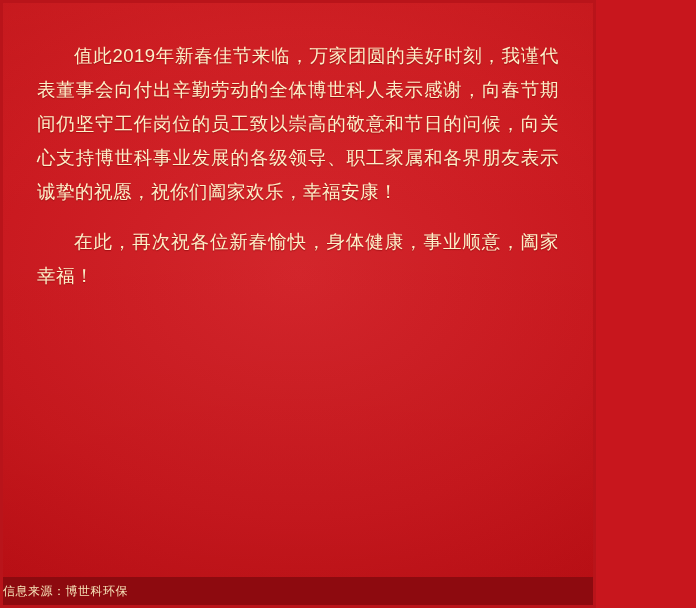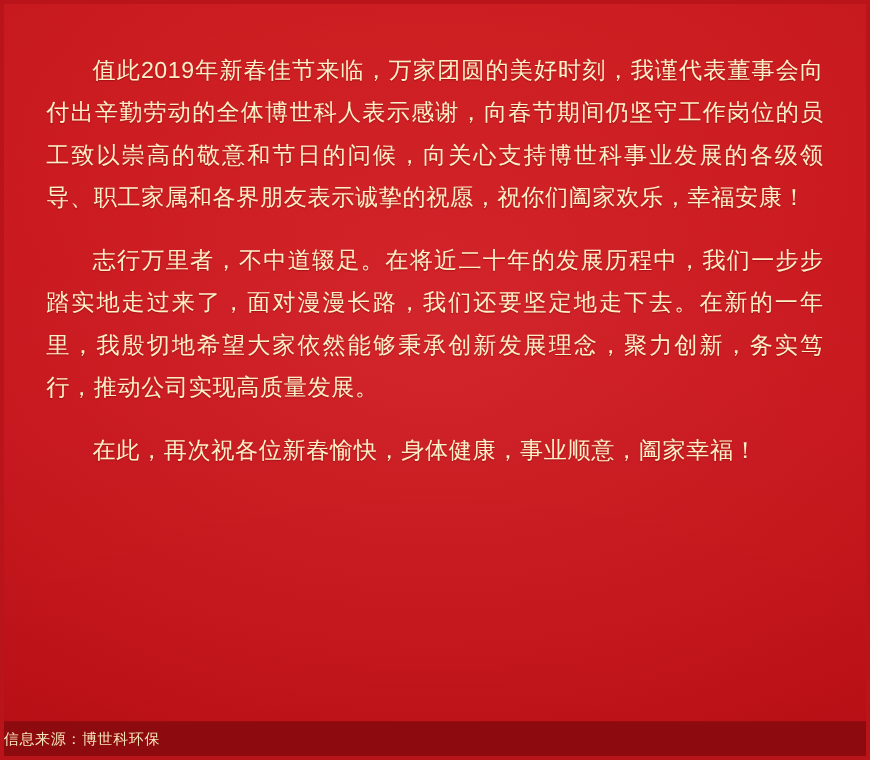--- a/index.html
+++ b/index.html
@@ -8,21 +8,21 @@
   }
   body {
     width: 696px;
     height: 608px;
     font-family: "Liberation Sans", sans-serif;
     background: #c8161d;
     overflow: hidden;
   }
   .page {
     position: relative;
-    width: 696px;
+    width: 596px;
     height: 608px;
     box-sizing: border-box;
     background:
       radial-gradient(ellipse 120% 90% at 50% 45%, #d4262c 0%, #c9191f 45%, #bc0f15 75%, #b00a10 100%);
     border: 3px solid #b9141a;
     overflow: hidden;
   }
   
   .page::before {
     content: "";
@@ -70,21 +70,20 @@
     letter-spacing: 0.5px;
   }
 </style>
 </head>
 <body>
 
 <div class="page">
 
   <div class="letter">
     <p class="para">值此2019年新春佳节来临，万家团圆的美好时刻，我谨代表董事会向付出辛勤劳动的全体博世科人表示感谢，向春节期间仍坚守工作岗位的员工致以崇高的敬意和节日的问候，向关心支持博世科事业发展的各级领导、职工家属和各界朋友表示诚挚的祝愿，祝你们阖家欢乐，幸福安康！</p>
-    <p class="para">志行万里者，不中道辍足。在将近二十年的发展历程中，我们一步步踏实地走过来了，面对漫漫长路，我们还要坚定地走下去。在新的一年里，我殷切地希望大家依然能够秉承创新发展理念，聚力创新，务实笃行，推动公司实现高质量发展。</p>
     <p class="para">在此，再次祝各位新春愉快，身体健康，事业顺意，阖家幸福！</p>
   </div>
 
   <div class="source-bar">
     <span class="source-text">信息来源：博世科环保</span>
   </div>
 
 </div>
 
 </body></html>

